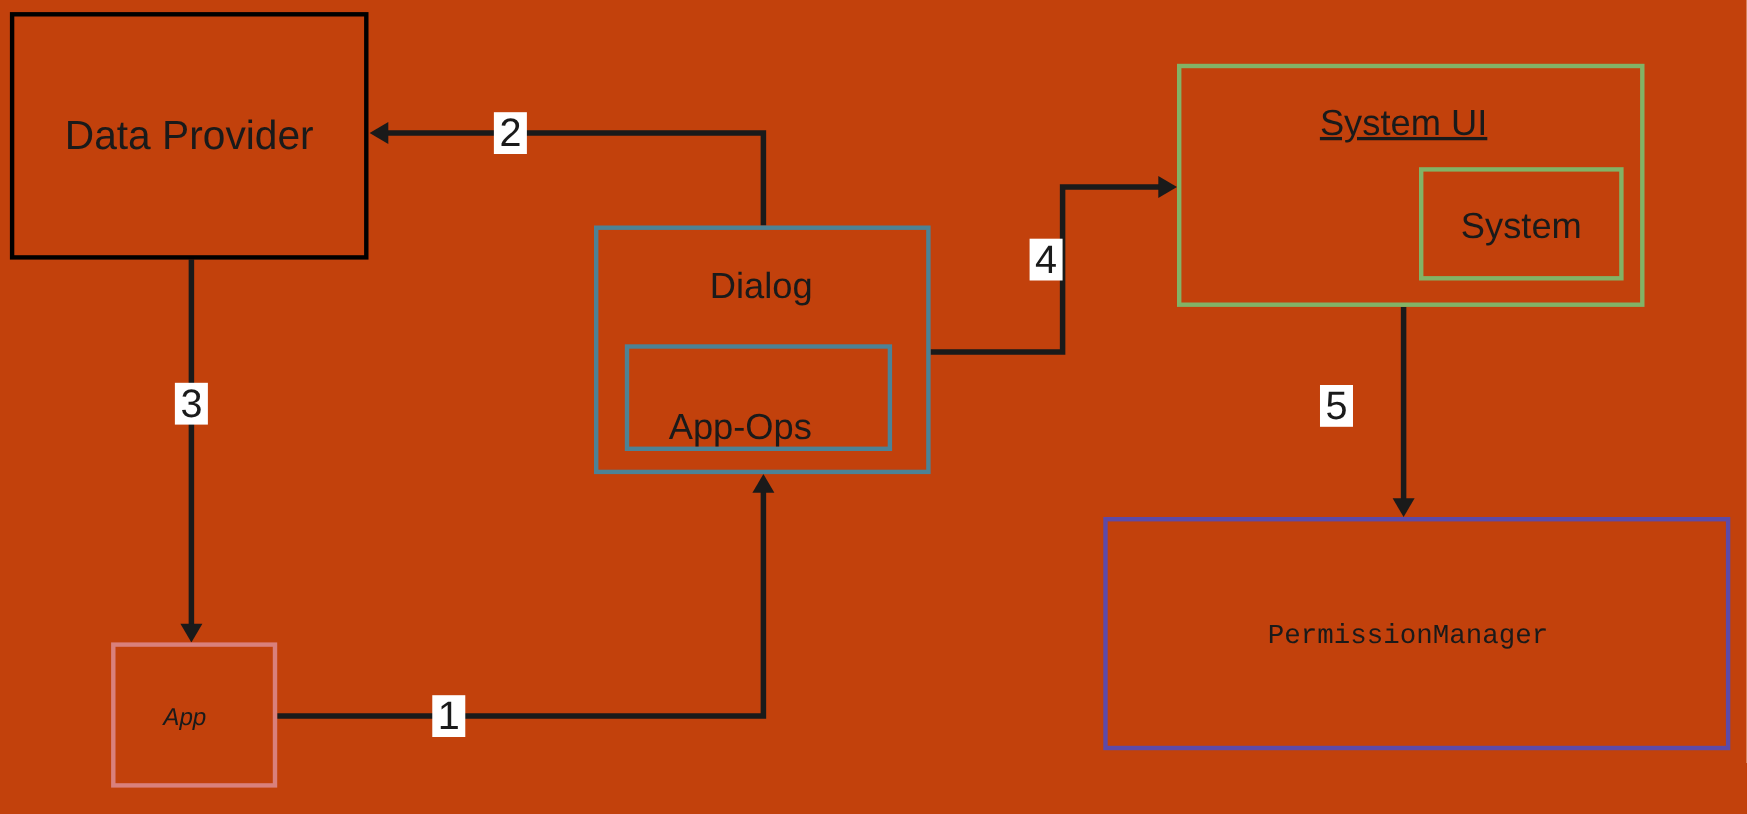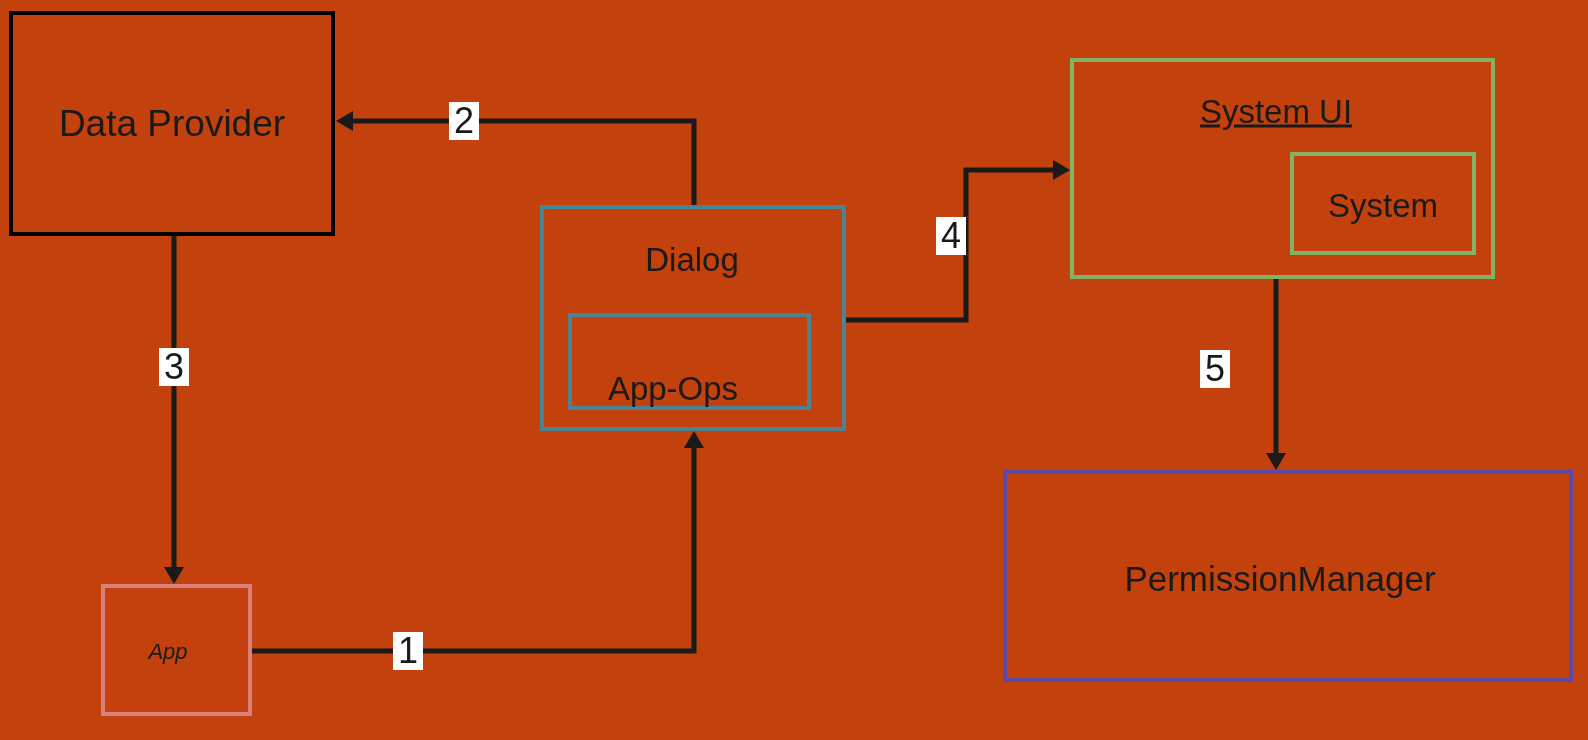--- a/index.html
+++ b/index.html
@@ -71,21 +71,21 @@
       <div class="node-label" style="left: 692px; top: 259px; font-size: 33px;">Dialog</div>
       <div class="box" style="left: 568px; top: 313px; width: 243px; height: 97px; border: 4px solid rgb(76, 130, 150);"></div>
       <div class="node-label" style="left: 673px; top: 363px; font-size: 33px; margin-top: 25px;">App-Ops</div>
       <div class="box" style="left: 1070px; top: 58px; width: 425px; height: 221px; border: 4px solid rgb(130, 179, 102);"></div>
       <div class="node-label" style="left: 1276px; top: 111px; font-size: 33px; text-decoration: underline;">System UI</div>
       <div class="box" style="left: 1290px; top: 152px; width: 186px; height: 103px; border: 4px solid rgb(130, 179, 102);"></div>
       <div class="node-label" style="left: 1383px; top: 205px; font-size: 33px;">System</div>
       <div class="box" style="left: 101px; top: 584px; width: 151px; height: 132px; border: 4px solid rgb(217, 128, 124);"></div>
       <div class="node-label" style="left: 168px; top: 652px; font-size: 22px; font-style: italic;">App</div>
       <div class="box" style="left: 1003px; top: 470px; width: 570px; height: 212px; border: 4px solid rgb(93, 74, 168);"></div>
-      <div class="node-label" style="left: 1280px; top: 578px; font-size: 35px;">PermissionManager</div>
+      <div class="node-label" style="left: 1280px; top: 578px; font-size: 25px; font-family: Liberation Mono, monospace;">PermissionManager</div>
     </div>
   <div id="labels-layer">
       <div class="edge-label" style="left: 408px; top: 651px; font-size: 36px;">1</div>
       <div class="edge-label" style="left: 464px; top: 121px; font-size: 36px;">2</div>
       <div class="edge-label" style="left: 174px; top: 367px; font-size: 36px;">3</div>
       <div class="edge-label" style="left: 951px; top: 236px; font-size: 36px;">4</div>
       <div class="edge-label" style="left: 1215px; top: 369px; font-size: 36px;">5</div>
     </div>
 </div>
 

